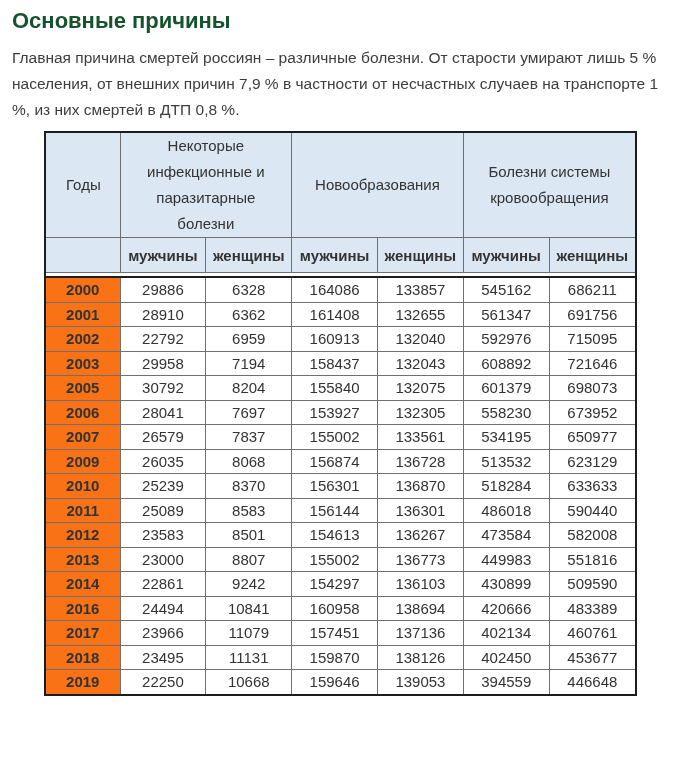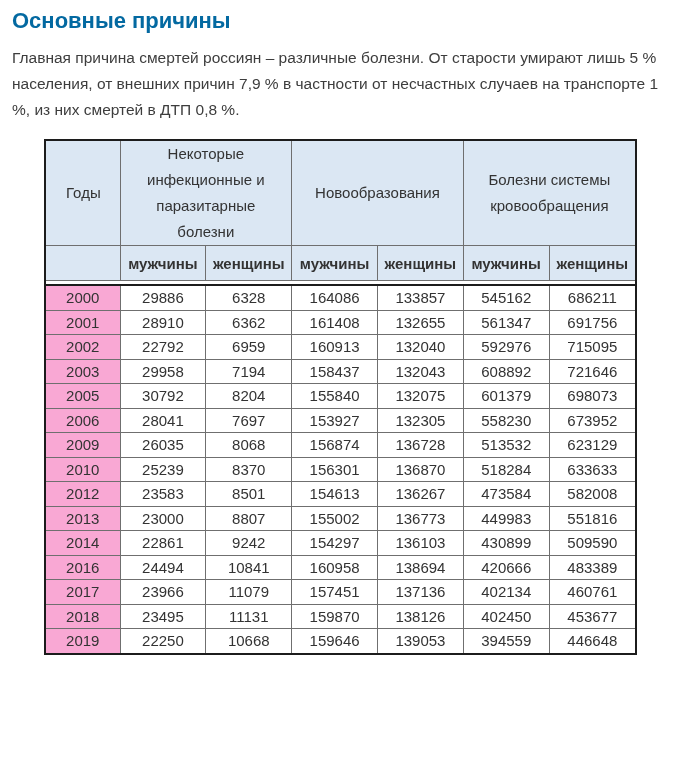--- a/index.html
+++ b/index.html
@@ -10,28 +10,28 @@
   }
   .page {
     width: 678px;
     box-sizing: border-box;
     padding: 6px 14px 10px 12px;
     background: #ffffff;
   }
   .page-title {
     font-size: 22px;
     font-weight: 700;
-    color: #0369a1;
+    color: #14532d;
     margin: 2px 0 11px 0;
   }
   .intro {
     font-size: 15.5px;
     line-height: 26px;
     color: #3d3d3d;
-    margin: 0 0 16px 0;
+    margin: 0 0 8px 0;
     max-width: 654px;
   }
   
   .tbl-wrap {
     margin-left: 32px;
     width: 593px;
     box-sizing: border-box;
     border: 2px solid #1c1c1c;
     background: #ffffff;
   }
@@ -59,21 +59,21 @@
 
   .head-tbl th { background: #dbe7f3; }
   .group-row th {
     height: 101px;
     line-height: 26px;
     padding: 0 20px;
   }
   .sub-row th { height: 34px; font-weight: bold; }
 
   .body-tbl td { height: 23.5px; background: #ffffff; }
-  .body-tbl td.year { background: #f9a8d4; }
+  .body-tbl td.year { background: #f97316; font-weight: bold; }
 
   
   .tbl-gap {
     height: 3px;
     background: #ffffff;
     border-bottom: 2px solid #1c1c1c;
   }
 </style>
 </head>
 <body>
@@ -176,38 +176,56 @@
           <tr>
             <td class="year">2006</td>
             <td>28041</td>
             <td>7697</td>
             <td>153927</td>
             <td>132305</td>
             <td>558230</td>
             <td>673952</td>
           </tr>
           <tr>
+            <td class="year">2007</td>
+            <td>26579</td>
+            <td>7837</td>
+            <td>155002</td>
+            <td>133561</td>
+            <td>534195</td>
+            <td>650977</td>
+          </tr>
+          <tr>
             <td class="year">2009</td>
             <td>26035</td>
             <td>8068</td>
             <td>156874</td>
             <td>136728</td>
             <td>513532</td>
             <td>623129</td>
           </tr>
           <tr>
             <td class="year">2010</td>
             <td>25239</td>
             <td>8370</td>
             <td>156301</td>
             <td>136870</td>
             <td>518284</td>
             <td>633633</td>
           </tr>
           <tr>
+            <td class="year">2011</td>
+            <td>25089</td>
+            <td>8583</td>
+            <td>156144</td>
+            <td>136301</td>
+            <td>486018</td>
+            <td>590440</td>
+          </tr>
+          <tr>
             <td class="year">2012</td>
             <td>23583</td>
             <td>8501</td>
             <td>154613</td>
             <td>136267</td>
             <td>473584</td>
             <td>582008</td>
           </tr>
           <tr>
             <td class="year">2013</td>

